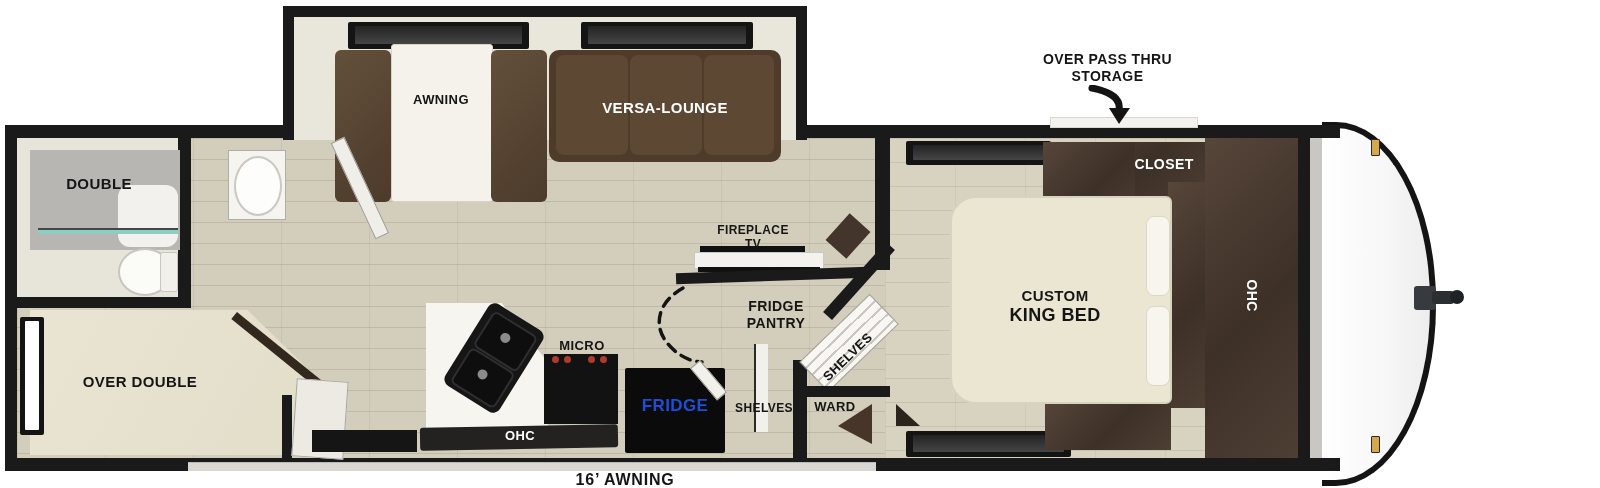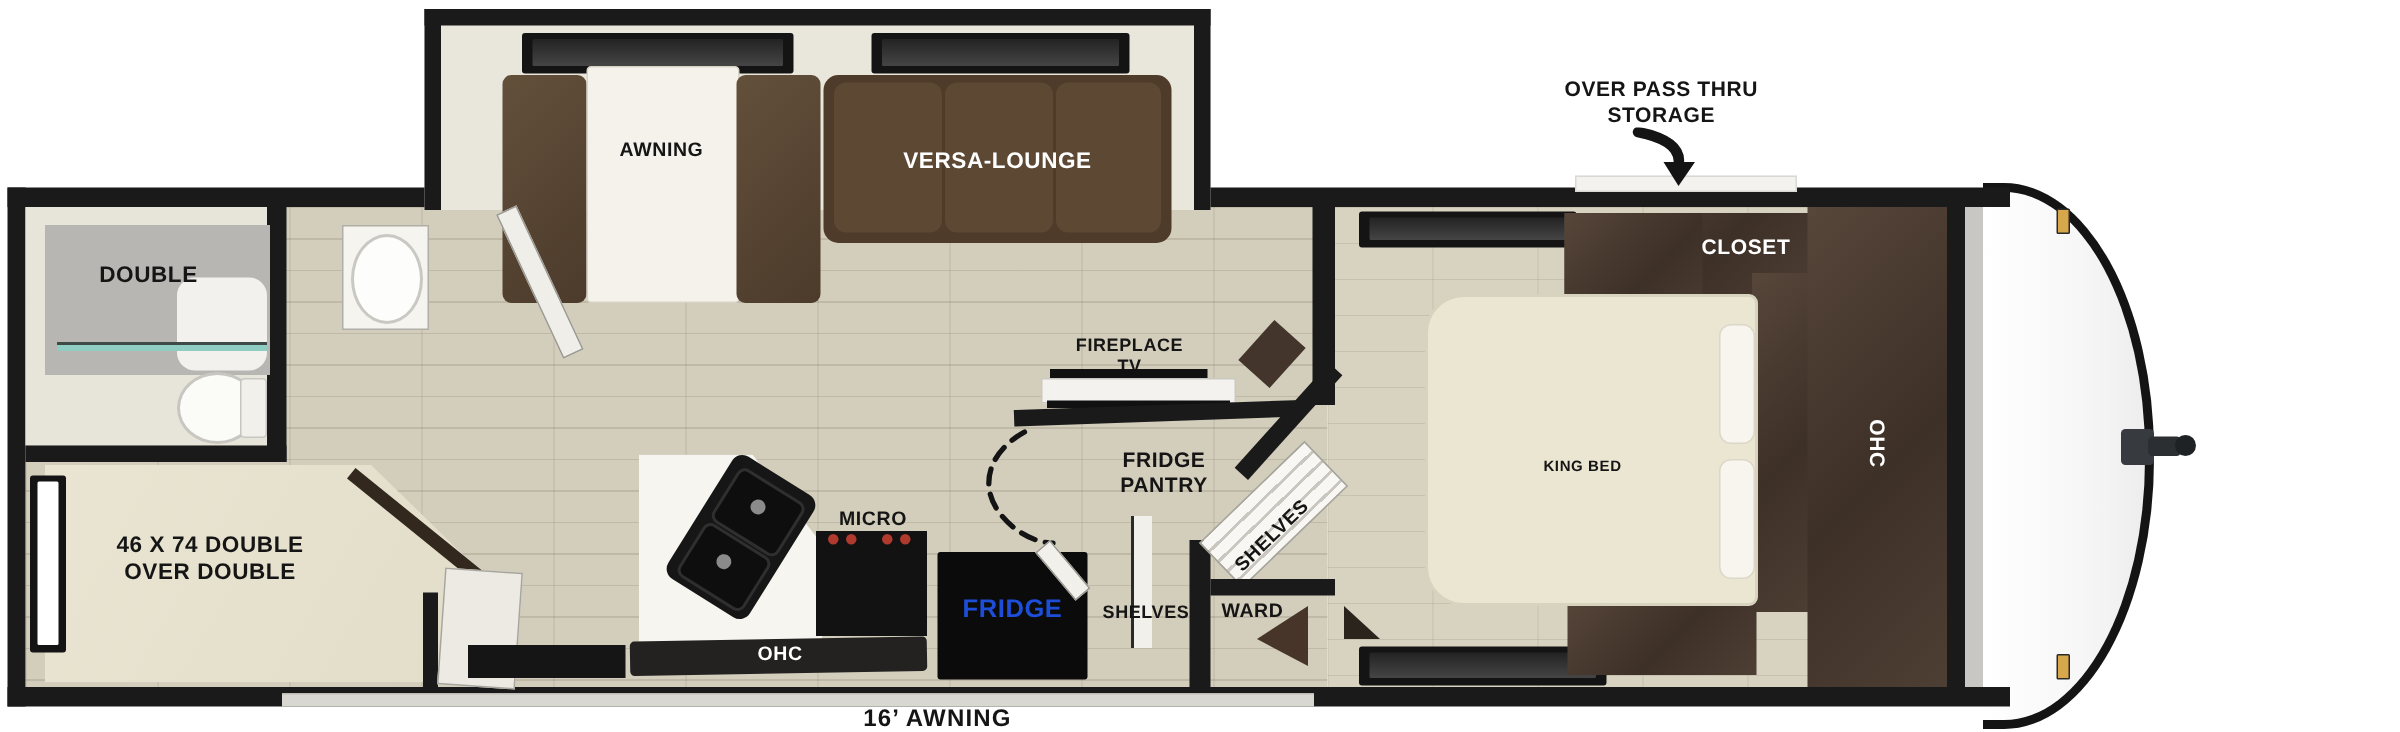--- a/index.html
+++ b/index.html
@@ -75,21 +75,20 @@
   <div class="lbl" style="left:38px;top:176px;width:122px;font-size:15px">DOUBLE</div>
   <div class="abs" style="left:118px;top:248px;width:50px;height:44px;background:#fbfbf8;border:2px solid #c7c6c0;border-radius:50%"></div>
   <div class="abs" style="left:160px;top:252px;width:16px;height:38px;background:#f1f0eb;border:1px solid #c7c6c0;border-radius:3px"></div>
 
   <div class="abs white-fix" style="left:228px;top:150px;width:56px;height:68px"></div>
   <div class="abs" style="left:234px;top:156px;width:44px;height:56px;background:#fdfdfc;border:2px solid #c9c8c2;border-radius:50%"></div>
   <div class="abs" style="left:330px;top:140px;width:13px;height:104px;background:#efeee8;border:1px solid #9a9992;transform:rotate(-25deg);transform-origin:50% 0"></div>
 
   <div class="abs" style="left:30px;top:310px;width:315px;height:145px;background:linear-gradient(120deg,#eae5d2,#e2ddc9);clip-path:polygon(0 0,69% 0,95% 55%,95% 100%,0 100%)"></div>
   <div class="abs" style="left:237px;top:312px;width:126px;height:9px;background:#33281e;transform:rotate(39deg);transform-origin:0 0"></div>
-  <div class="lbl" style="left:45px;top:356px;width:190px;font-size:15px">46 X 74 DOUBLE</div>
   <div class="lbl" style="left:45px;top:374px;width:190px;font-size:15px">OVER DOUBLE</div>
   <div class="win" style="left:20px;top:317px;width:24px;height:118px">
       <i style="left:5px;right:5px;background:#fff"></i>
     </div>
   <div class="wall" style="left:282px;top:395px;width:10px;height:63px"></div>
   <div class="abs" style="left:294px;top:380px;width:50px;height:76px;background:#eceae3;border:1px solid #a7a69e;transform:rotate(4deg)"></div>
   <div class="abs" style="left:312px;top:430px;width:105px;height:22px;background:#151515"></div>
 
   <div class="abs" style="left:426px;top:303px;width:122px;height:130px;background:#f6f5f0;clip-path:polygon(0 0,62% 0,100% 46%,100% 100%,0 100%)"></div>
   <div class="abs" style="left:462px;top:310px;width:64px;height:96px;background:#161616;border-radius:8px;transform:rotate(32deg)">
@@ -147,21 +146,22 @@
   <div class="abs woodcab" style="left:1043px;top:142px;width:92px;height:86px"></div>
   <div class="lbl wlbl" style="left:1118px;top:157px;width:92px;font-size:14px;color:#fff">CLOSET</div>
   <div class="abs woodcab" style="left:1168px;top:182px;width:46px;height:226px"></div>
   <div class="abs woodcab" style="left:1045px;top:398px;width:126px;height:52px"></div>
   <div class="abs woodcab" style="left:1205px;top:138px;width:93px;height:320px"></div>
   <div class="lbl wlbl" style="left:1216px;top:288px;width:70px;font-size:14px;color:#fff;transform:rotate(90deg)">OHC</div>
 
   <div class="abs" style="left:950px;top:196px;width:222px;height:208px;background:#ebe6d1;border:2px solid #d8d3be;border-radius:26px 6px 6px 26px;box-sizing:border-box"></div>
   <div class="abs" style="left:1146px;top:216px;width:22px;height:78px;background:#f7f5ee;border:1px solid #dcd8c9;border-radius:8px"></div>
   <div class="abs" style="left:1146px;top:306px;width:22px;height:78px;background:#f7f5ee;border:1px solid #dcd8c9;border-radius:8px"></div>
-  <div class="lbl" style="left:960px;top:306px;width:190px;font-size:10px">KING BED</div>
+  <div class="lbl" style="left:960px;top:288px;width:190px;font-size:15px">CUSTOM</div>
+  <div class="lbl" style="left:960px;top:306px;width:190px;font-size:18px">KING BED</div>
   <div class="abs" style="left:896px;top:404px;width:24px;height:22px;background:#2b241d;clip-path:polygon(0 0,100% 100%,0 100%)"></div>
 
   <div class="abs" style="left:1050px;top:117px;width:148px;height:11px;background:#f3f2ee;border:1px solid #d8d8d4;box-sizing:border-box"></div>
   <div class="lbl" style="left:1030px;top:52px;width:155px;font-size:14px">OVER PASS THRU</div>
   <div class="lbl" style="left:1030px;top:69px;width:155px;font-size:14px">STORAGE</div>
   <svg class="abs" style="left:1086px;top:85px" width="48" height="40" viewBox="0 0 48 40">
     <path d="M 6 3 C 26 7, 35 14, 33 25" fill="none" stroke="#141414" stroke-width="7" stroke-linecap="round"></path>
     <polygon points="23,23 44,23 33,39" fill="#141414"></polygon>
   </svg>
 

